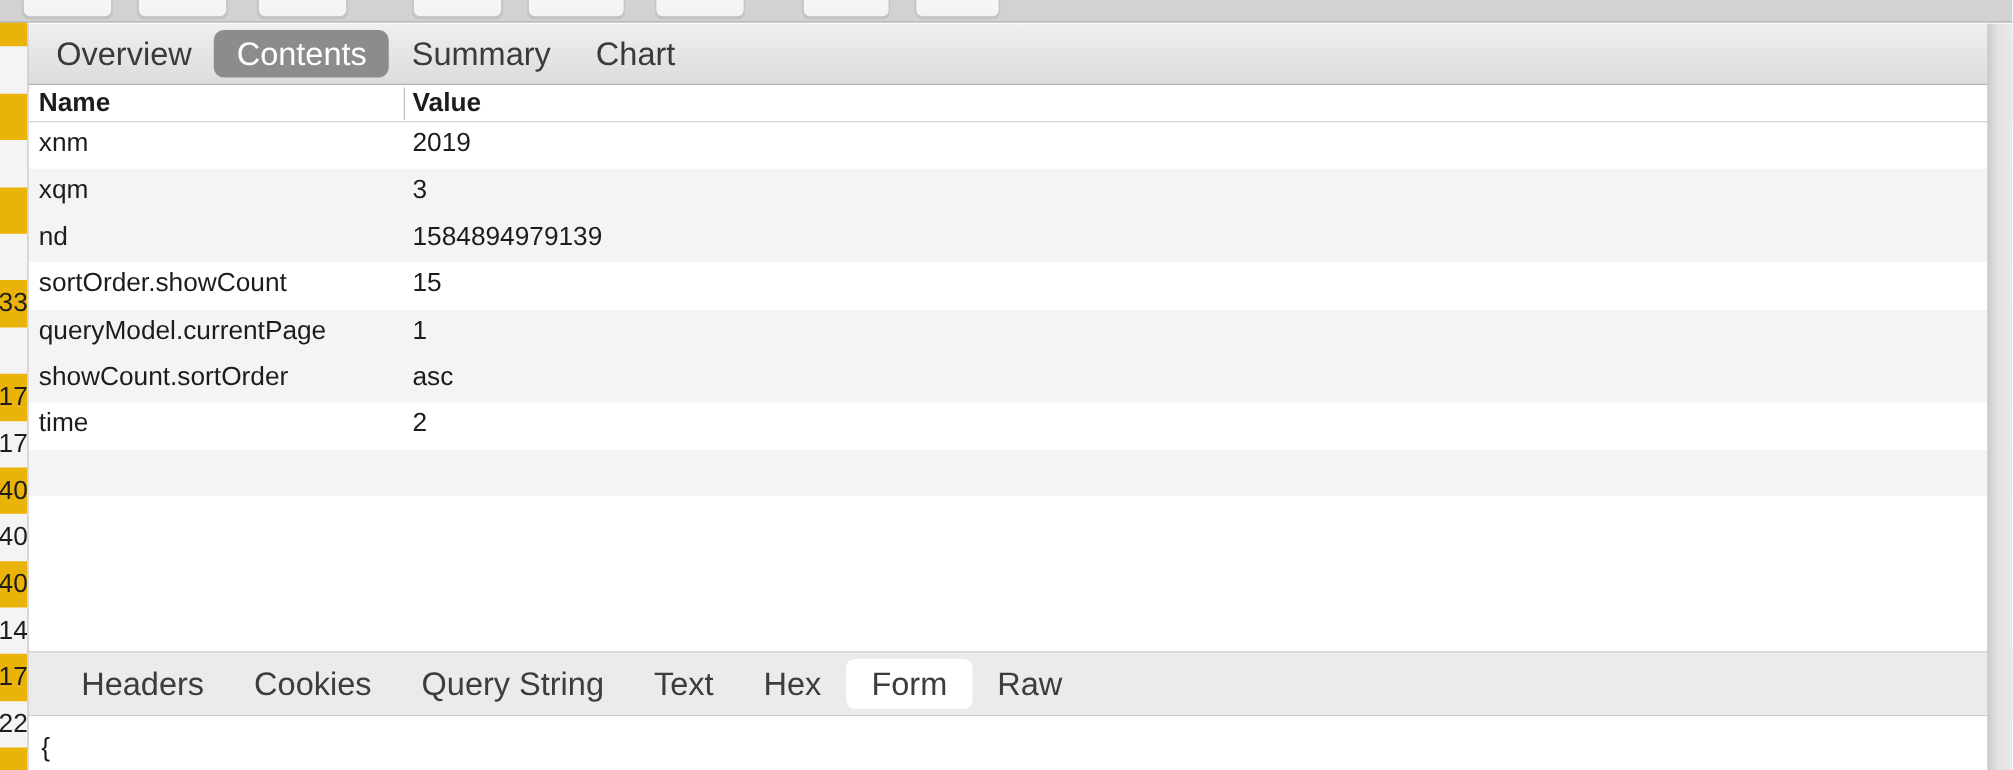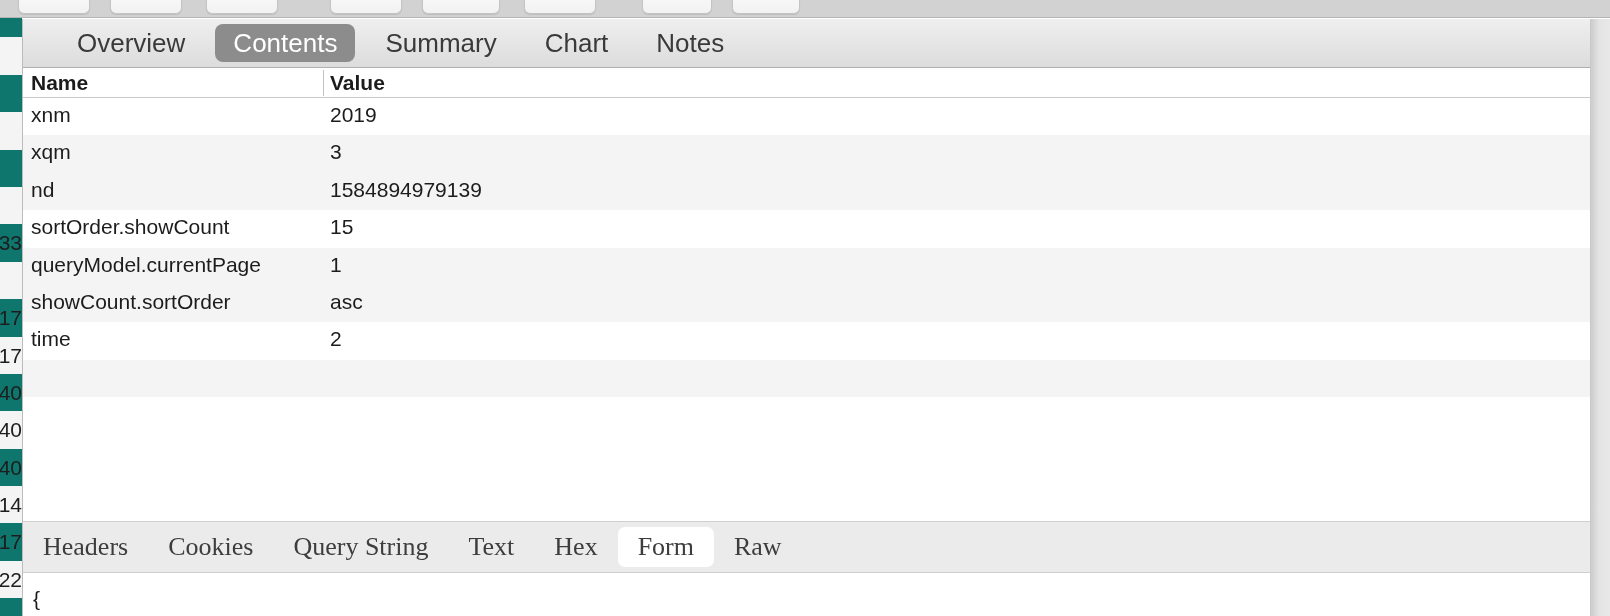--- a/index.html
+++ b/index.html
@@ -18,21 +18,21 @@
     height: 616px;
     background: #ffffff;
   }
 
   
   .bg-list {
     position: absolute;
     left: 0; top: 0;
     width: 22px;
     height: 616px;
-    background: #0f766e;
+    background: #eab308;
     overflow: hidden;
     z-index: 0;
   }
   .bg-list-row {
     height: 37.4px;
     line-height: 37.4px;
     font-size: 21px;
     color: #1d1d1d;
     white-space: nowrap;
     text-align: right;
@@ -76,22 +76,22 @@
   }
 
   
   .tabbar-top {
     position: relative;
     height: 49px;
     background: linear-gradient(#efefef, #dcdcdc);
     border-bottom: 1px solid #b0b0b0;
     display: flex;
     align-items: center;
-    padding-left: 36px;
-    gap: 12px;
+    padding-left: 4px;
+    gap: 0px;
   }
   .tab-top {
     font-size: 26px;
     color: #3a3a3a;
     padding: 5px 18px;
     border-radius: 8px;
     line-height: 1.1;
     white-space: nowrap;
     cursor: default;
   }
@@ -151,22 +151,22 @@
   .tabbar-bottom {
     position: absolute;
     left: 0; bottom: 43px;
     width: 1588px;
     height: 52px;
     background: #ebebeb;
     border-top: 1px solid #cfcfcf;
     border-bottom: 1px solid #cfcfcf;
     display: flex;
     align-items: center;
+    padding-left: 22px;
     gap: 0;
-    font-family: Liberation Serif, serif;
   }
   .tab-bot {
     font-size: 26px;
     color: #3d3d3d;
     padding: 6px 20px;
     border-radius: 7px;
     white-space: nowrap;
     line-height: 1.1;
     cursor: default;
   }
@@ -251,21 +251,20 @@
       <div class="tb-btn" style="left: 732px; width: 68px;"></div>
     </div>
 
   <div class="panel">
 
     <div class="tabbar-top" id="topTabs">
         <div class="tab-top">Overview</div>
         <div class="tab-top active">Contents</div>
         <div class="tab-top">Summary</div>
         <div class="tab-top">Chart</div>
-        <div class="tab-top">Notes</div>
       </div>
 
     <div class="table-wrap">
       <div class="col-head">
         <div class="col-sep"></div>
         <div class="ch ch-name">Name</div>
         <div class="ch ch-value">Value</div>
       </div>
       <div class="rows" id="tableRows">
           <div class="row">

